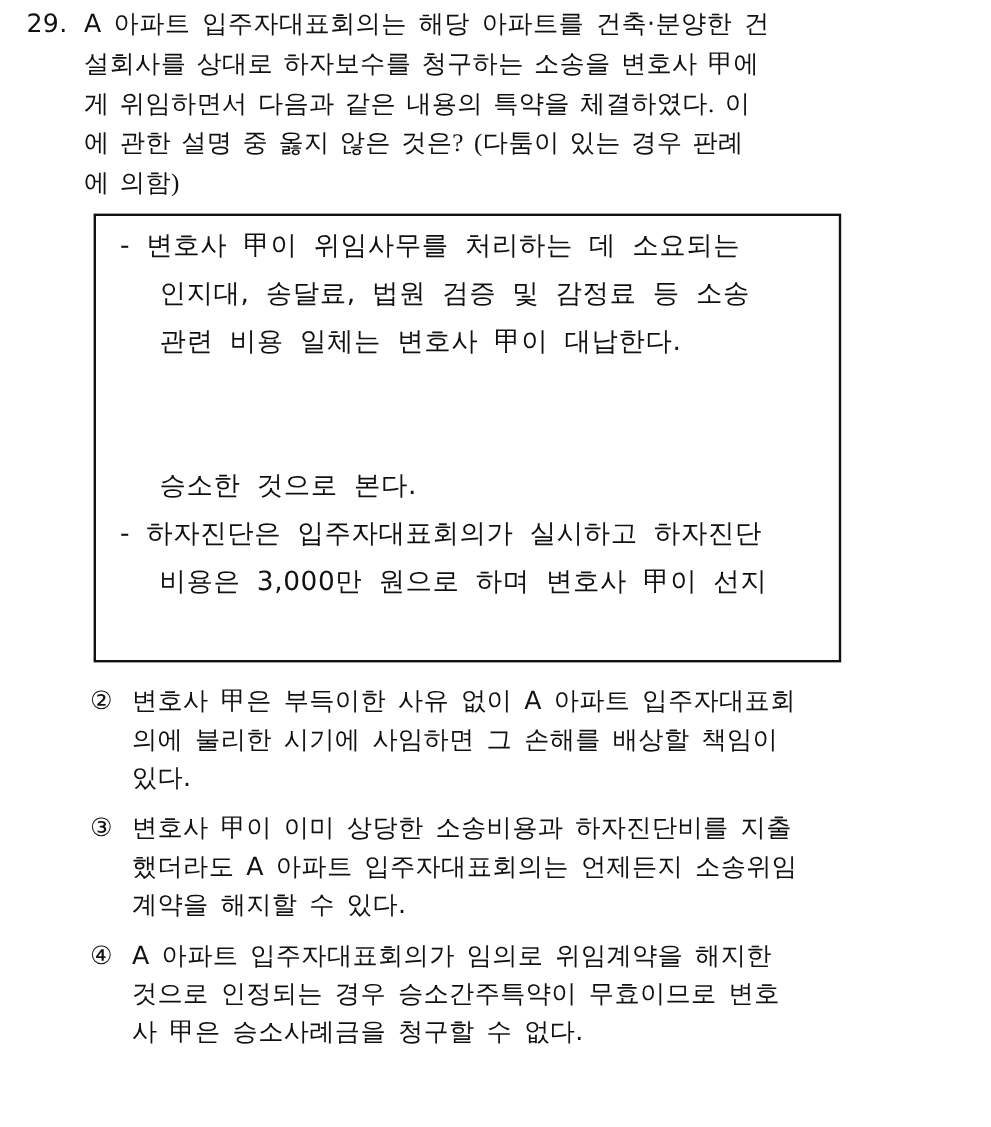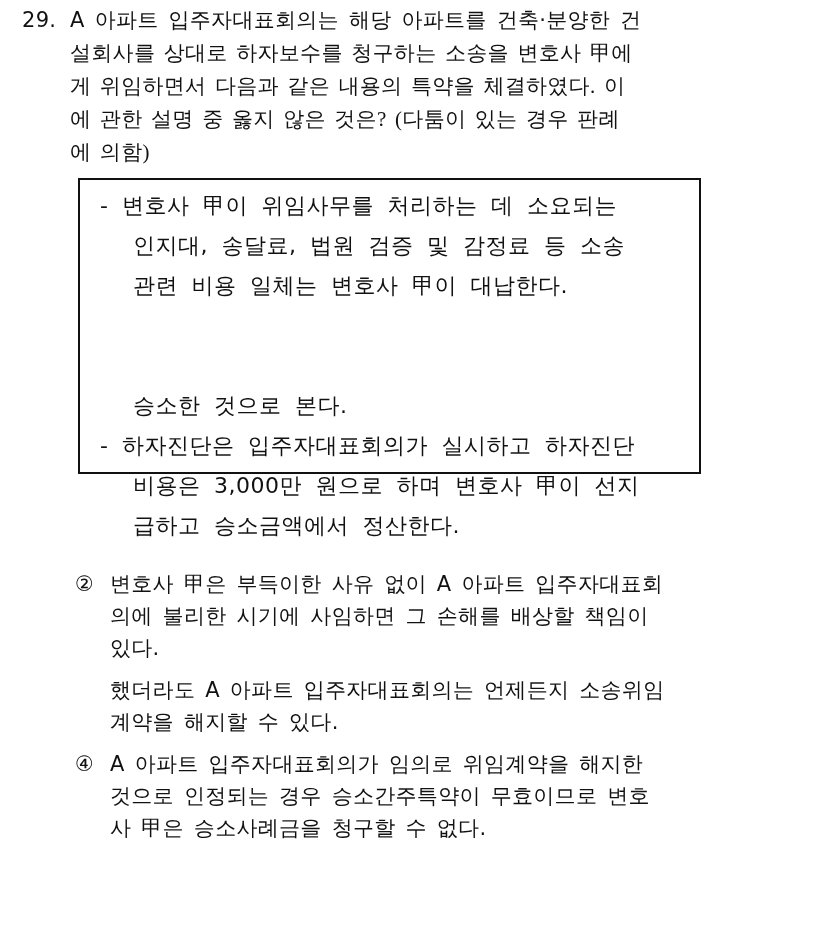--- a/index.html
+++ b/index.html
@@ -3,21 +3,21 @@
 <meta charset="utf-8">
 <style>
   html, body { margin:0; padding:0; background:#ffffff; }
   body { width:826px; height:939px; position:relative; overflow:hidden;
          font-family: "DejaVu Sans", "Liberation Sans", sans-serif; color:#111; }
   .q-stem { position:absolute; left:22px; top:4px; width:760px; }
   .q-line { height:33px; line-height:33px; font-size:21px; white-space:nowrap;
             letter-spacing:0.3px; word-spacing:3px; }
   .q-number { display:inline-block; width:48px; }
   .q-indent { padding-left:48px;font-family:Liberation Serif, serif; }
-  .box { position:absolute; left:78px; top:178px; width:623px; height:296px;
+  .box { position:absolute; left:78px; top:178px; width:623px; height:374px;
          border:2px solid #111; box-sizing:border-box; }
   .box-line { position:absolute; left:20px; font-size:22px; line-height:40px; height:40px;
               white-space:nowrap; letter-spacing:0.5px; word-spacing:6px; }
   .box-line.cont { left:53px; }
   .choices { position:absolute; left:75px; top:568px; width:700px; }
   .choice { margin-bottom:10px; }
   .choice-line { height:32px; line-height:32px; font-size:21px; white-space:nowrap;
                  letter-spacing:0.3px; word-spacing:3px; }
   .choice-num { display:inline-block; width:35px; }
   .choice-cont { padding-left:35px; }
@@ -33,30 +33,30 @@
   <div class="q-line q-indent">에 의함)</div>
 </div>
 
 <div class="box">
   <div class="box-line" style="top:6px">- 변호사 甲이 위임사무를 처리하는 데 소요되는</div>
   <div class="box-line cont" style="top:46px">인지대, 송달료, 법원 검증 및 감정료 등 소송</div>
   <div class="box-line cont" style="top:86px">관련 비용 일체는 변호사 甲이 대납한다.</div>
   <div class="box-line cont" style="top:206px">승소한 것으로 본다.</div>
   <div class="box-line" style="top:246px">- 하자진단은 입주자대표회의가 실시하고 하자진단</div>
   <div class="box-line cont" style="top:286px">비용은 3,000만 원으로 하며 변호사 甲이 선지</div>
-  <div class="box-line cont" style="top:326px">급하고 승소금액에서 정산한다.</div>
 </div>
 
 <div class="choices">
   <div class="choice">
     <div class="choice-line"><span class="choice-num">②</span><span>변호사 甲은 부득이한 사유 없이 A 아파트 입주자대표회</span></div>
     <div class="choice-line choice-cont">의에 불리한 시기에 사임하면 그 손해를 배상할 책임이</div>
     <div class="choice-line choice-cont">있다.</div>
   </div>
   <div class="choice">
+    <div class="choice-line"><span class="choice-num">③</span><span>변호사 甲이 이미 상당한 소송비용과 하자진단비를 지출</span></div>
     <div class="choice-line choice-cont">했더라도 A 아파트 입주자대표회의는 언제든지 소송위임</div>
     <div class="choice-line choice-cont">계약을 해지할 수 있다.</div>
   </div>
   <div class="choice">
     <div class="choice-line"><span class="choice-num">④</span><span>A 아파트 입주자대표회의가 임의로 위임계약을 해지한</span></div>
     <div class="choice-line choice-cont">것으로 인정되는 경우 승소간주특약이 무효이므로 변호</div>
     <div class="choice-line choice-cont">사 甲은 승소사례금을 청구할 수 없다.</div>
   </div>
 </div>
 

